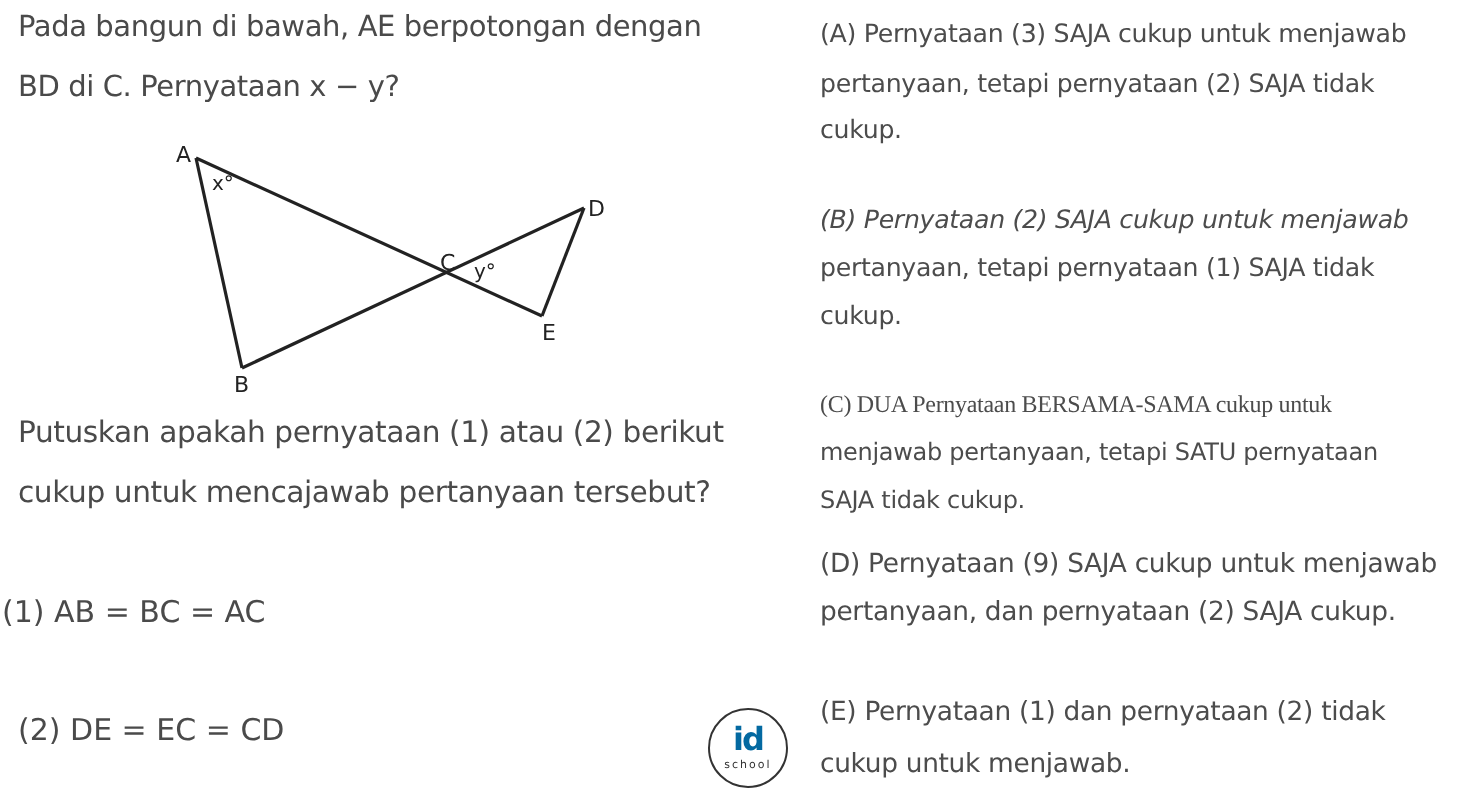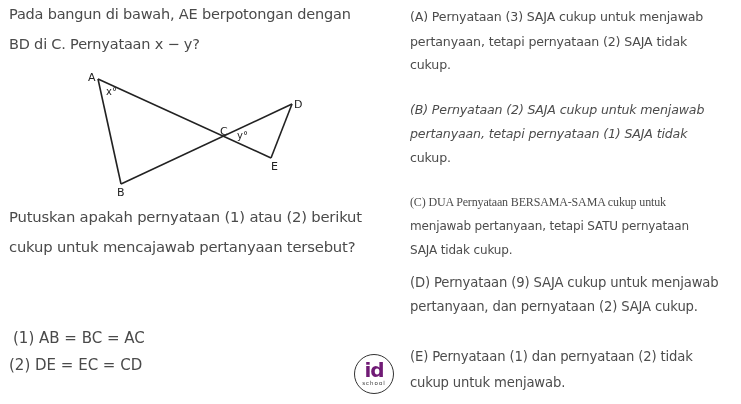--- a/index.html
+++ b/index.html
@@ -9,21 +9,21 @@
   }
   .abs { position:absolute; }
   .q-line { font-size:14.5px; white-space:nowrap; letter-spacing:-0.2px; }
   .opt-line { font-size:12.6px; white-space:nowrap; letter-spacing:-0.15px; color:#4c4c4c; }
   .stmt { font-size:15px; white-space:nowrap; }
   svg text { font-family: "DejaVu Sans", sans-serif; fill:#222; }
   .logo {
     width:40px; height:40px; border:1.5px solid #333; border-radius:50%;
     left:354px; top:354px; background:#fff; box-sizing:border-box; text-align:center;
   }
-  .logo .id { font-weight:bold; font-size:20px; line-height:20px; margin-top:5px; color:#701a75; display:block; letter-spacing:-1px;}
+  .logo .id { font-weight:bold; font-size:16px; line-height:20px; margin-top:5px; color:#0369a1; display:block; letter-spacing:-1px;}
   .logo .sch { font-size:5.5px; line-height:6px; display:block; letter-spacing:1px; color:#333; }
 </style>
 </head>
 <body>
 
 <div class="abs q-line" style="left:9px; top:6px;text-align:right;">Pada bangun di bawah, AE berpotongan dengan</div>
 <div class="abs q-line" style="left:9px; top:36px;">BD di C. Pernyataan x − y?</div>
 
 <svg class="abs" style="left:0; top:0;" width="400" height="200">
   <g stroke="#222" stroke-width="1.6" fill="none">
@@ -37,34 +37,34 @@
   <text x="220" y="135" font-size="11">C</text>
   <text x="294" y="108" font-size="11">D</text>
   <text x="271" y="170" font-size="11">E</text>
   <text x="106" y="95" font-size="10">x°</text>
   <text x="237" y="139" font-size="10">y°</text>
 </svg>
 
 <div class="abs q-line" style="left:9px; top:208px; font-size:14.8px;">Putuskan apakah pernyataan (1) atau (2) berikut</div>
 <div class="abs q-line" style="left:9px; top:238px; font-size:14.8px;">cukup untuk mencajawab pertanyaan tersebut?</div>
 
-<div class="abs stmt" style="left:13px; top:297px;margin-top:32px;">(1) AB = BC = AC</div>
+<div class="abs stmt" style="left:1px; top:297px;">(1) AB = BC = AC</div>
 <div class="abs stmt" style="left:9px; top:356px;">(2) DE = EC = CD</div>
 
 <div class="abs logo">
   <span class="id">id</span>
   <span class="sch">school</span>
 </div>
 
 <div class="abs opt-line" style="left:410px; top:9px;">(A) Pernyataan (3) SAJA cukup untuk menjawab</div>
 <div class="abs opt-line" style="left:410px; top:34px;">pertanyaan, tetapi pernyataan (2) SAJA tidak</div>
 <div class="abs opt-line" style="left:410px; top:57px;">cukup.</div>
 
 <div class="abs opt-line" style="left:410px; top:102px;font-style:italic;">(B) Pernyataan (2) SAJA cukup untuk menjawab</div>
-<div class="abs opt-line" style="left:410px; top:126px;font-style:italic;">pertanyaan, tetapi pernyataan (1) SAJA tidak</div>
+<div class="abs opt-line" style="left:410px; top:126px;">pertanyaan, tetapi pernyataan (1) SAJA tidak</div>
 <div class="abs opt-line" style="left:410px; top:150px;">cukup.</div>
 
 <div class="abs opt-line" style="left:410px; top:195px; font-size:12px;font-family:Liberation Serif, serif;">(C) DUA Pernyataan BERSAMA-SAMA cukup untuk</div>
 <div class="abs opt-line" style="left:410px; top:219px; font-size:12px;">menjawab pertanyaan, tetapi SATU pernyataan</div>
 <div class="abs opt-line" style="left:410px; top:243px; font-size:12px;">SAJA tidak cukup.</div>
 
 <div class="abs opt-line" style="left:410px; top:275px; font-size:13.2px;">(D) Pernyataan (9) SAJA cukup untuk menjawab</div>
 <div class="abs opt-line" style="left:410px; top:299px; font-size:13.2px;">pertanyaan, dan pernyataan (2) SAJA cukup.</div>
 
 <div class="abs opt-line" style="left:410px; top:349px; font-size:13.2px;">(E) Pernyataan (1) dan pernyataan (2) tidak</div>

